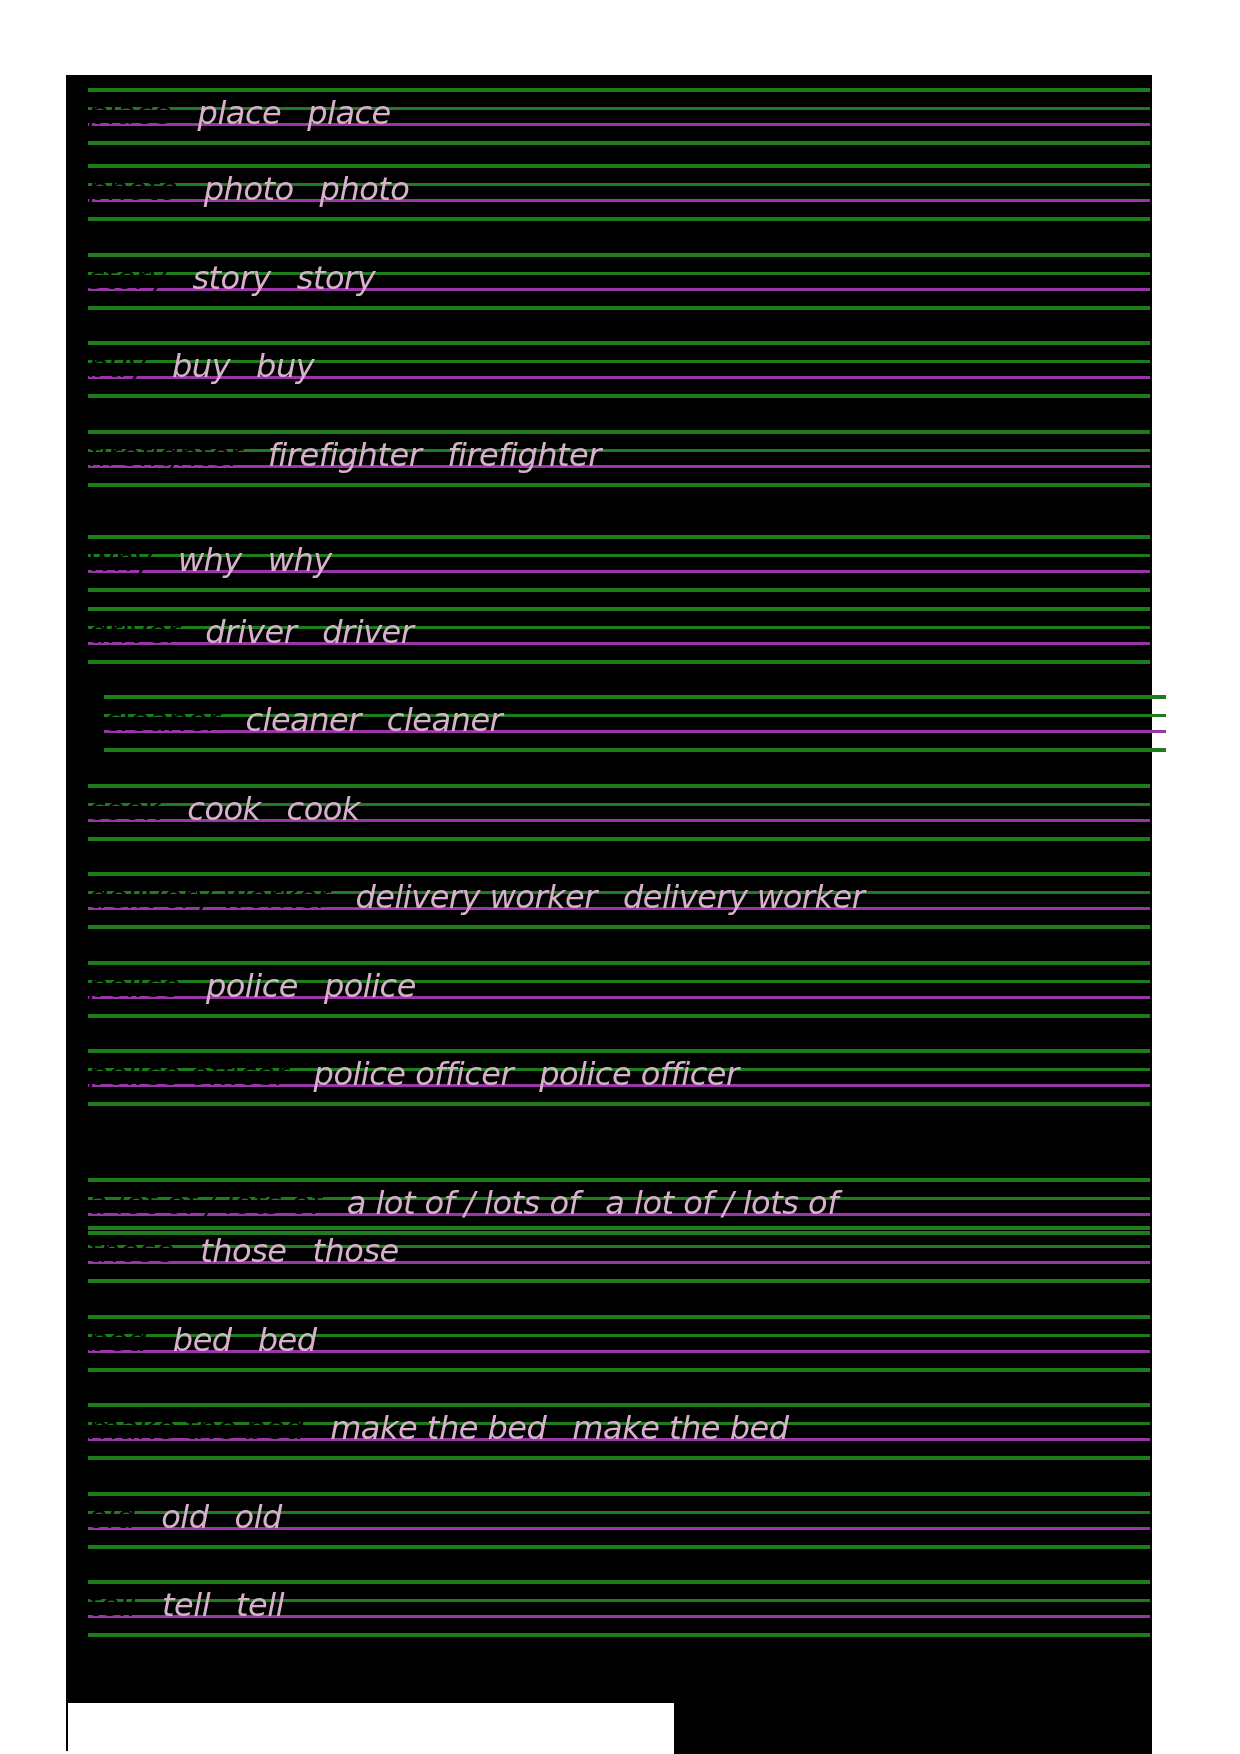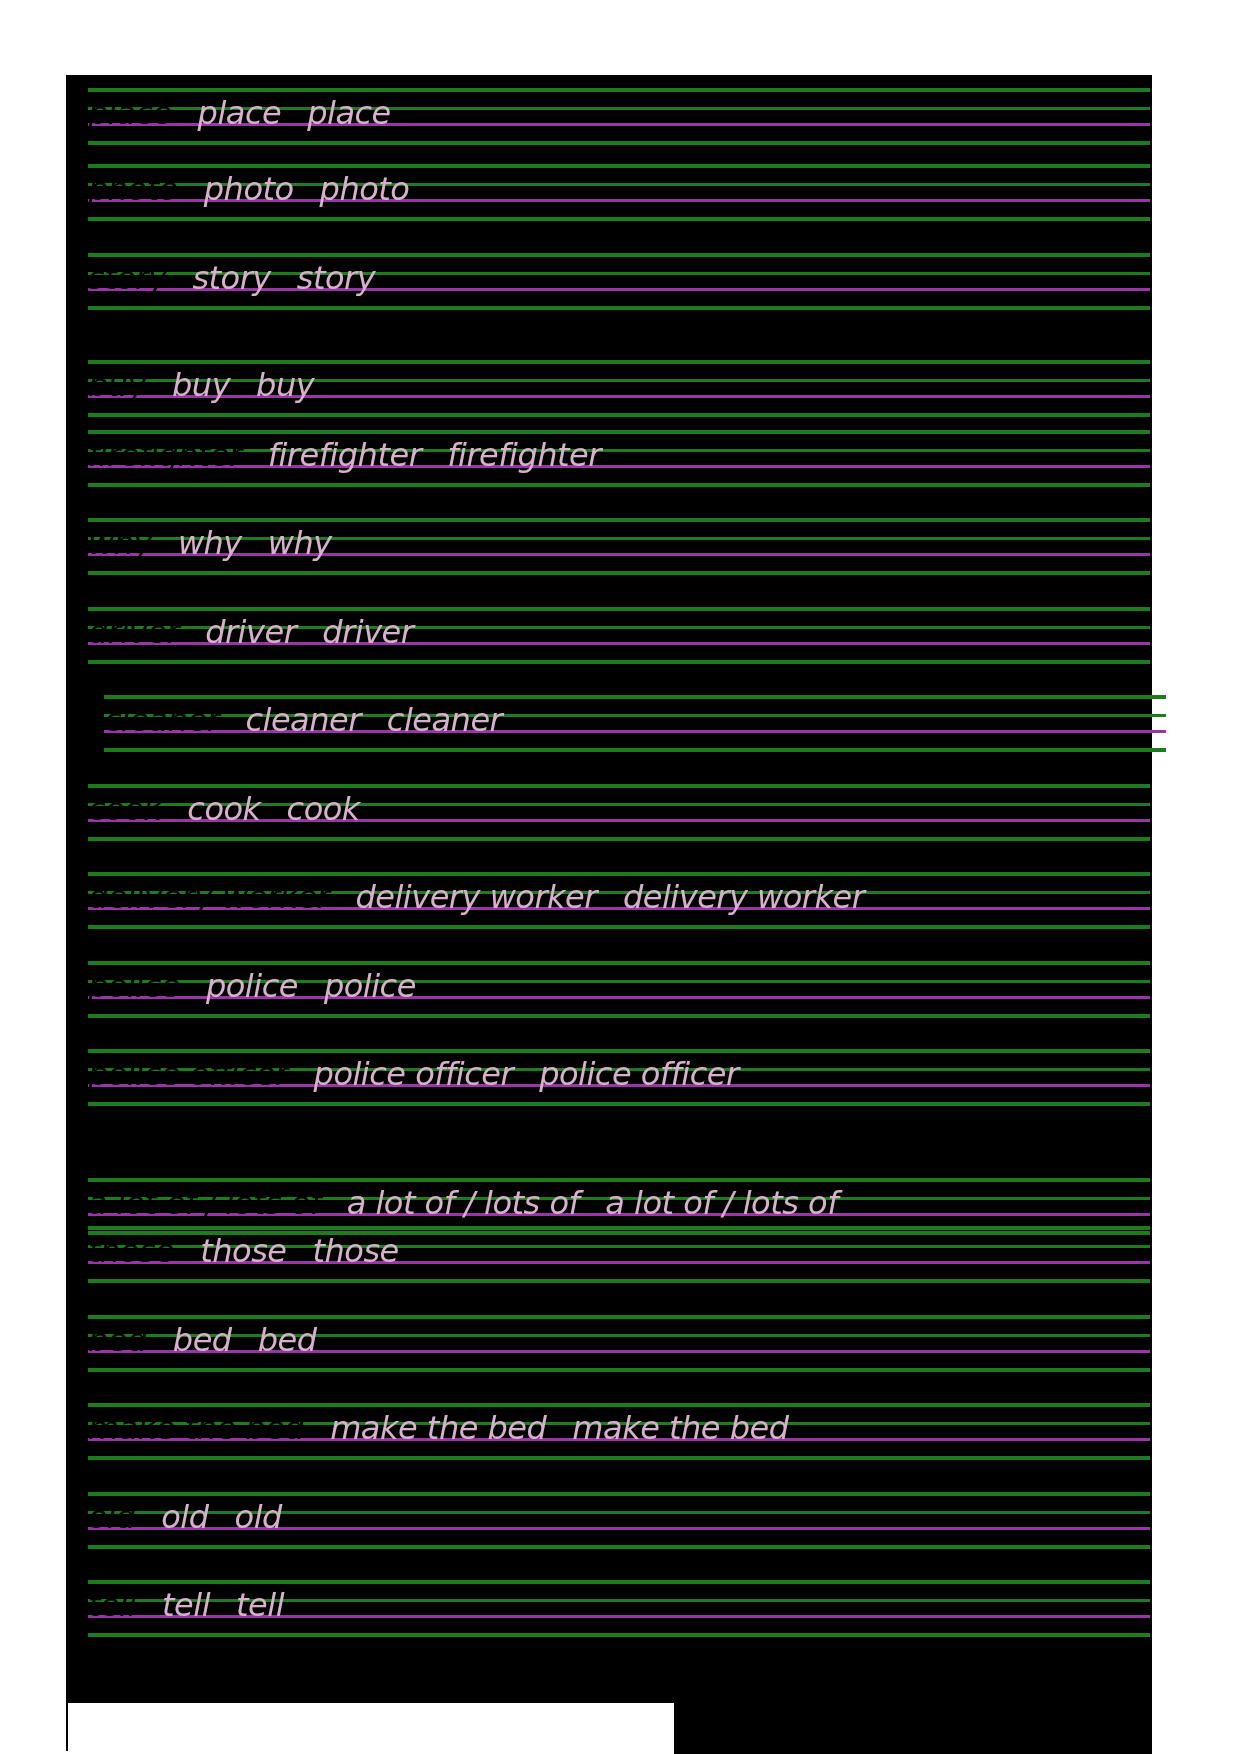--- a/index.html
+++ b/index.html
@@ -52,35 +52,35 @@
         <div class="gl bot"></div>
         <div class="words"><span class="trace">photo</span><span class="word">photo</span><span class="word">photo</span></div>
       </div>
       <div class="row" style="top: 178px;">
         <div class="gl top"></div>
         <div class="gl mid"></div>
         <div class="gl base"></div>
         <div class="gl bot"></div>
         <div class="words"><span class="trace">story</span><span class="word">story</span><span class="word">story</span></div>
       </div>
-      <div class="row" style="top: 266px; margin-top: 19px;">
+      <div class="row" style="top: 266px;">
         <div class="gl top"></div>
         <div class="gl mid"></div>
         <div class="gl base"></div>
         <div class="gl bot"></div>
         <div class="words"><span class="trace">buy</span><span class="word">buy</span><span class="word">buy</span></div>
       </div>
       <div class="row" style="top: 355px;">
         <div class="gl top"></div>
         <div class="gl mid"></div>
         <div class="gl base"></div>
         <div class="gl bot"></div>
         <div class="words"><span class="trace">firefighter</span><span class="word">firefighter</span><span class="word">firefighter</span></div>
       </div>
-      <div class="row" style="top: 443px;">
+      <div class="row" style="top: 460px;">
         <div class="gl top"></div>
         <div class="gl mid"></div>
         <div class="gl base"></div>
         <div class="gl bot"></div>
         <div class="words"><span class="trace">why</span><span class="word">why</span><span class="word">why</span></div>
       </div>
       <div class="row" style="top: 532px;">
         <div class="gl top"></div>
         <div class="gl mid"></div>
         <div class="gl base"></div>

